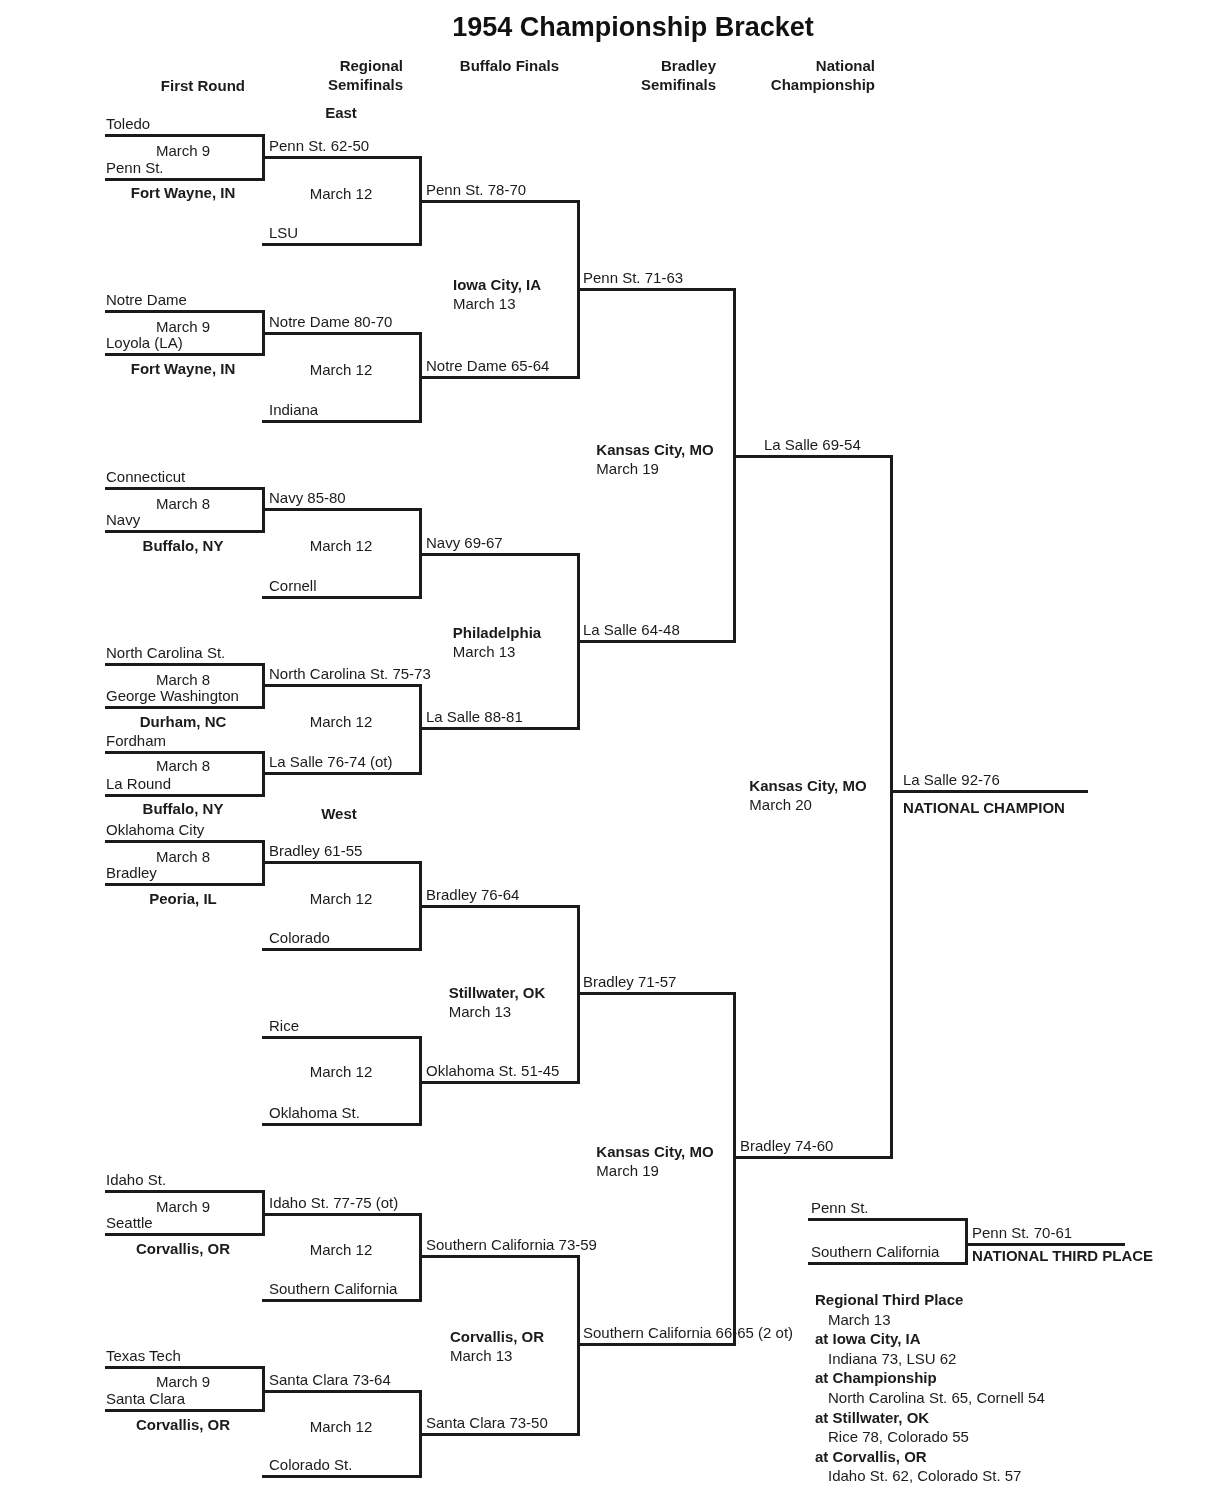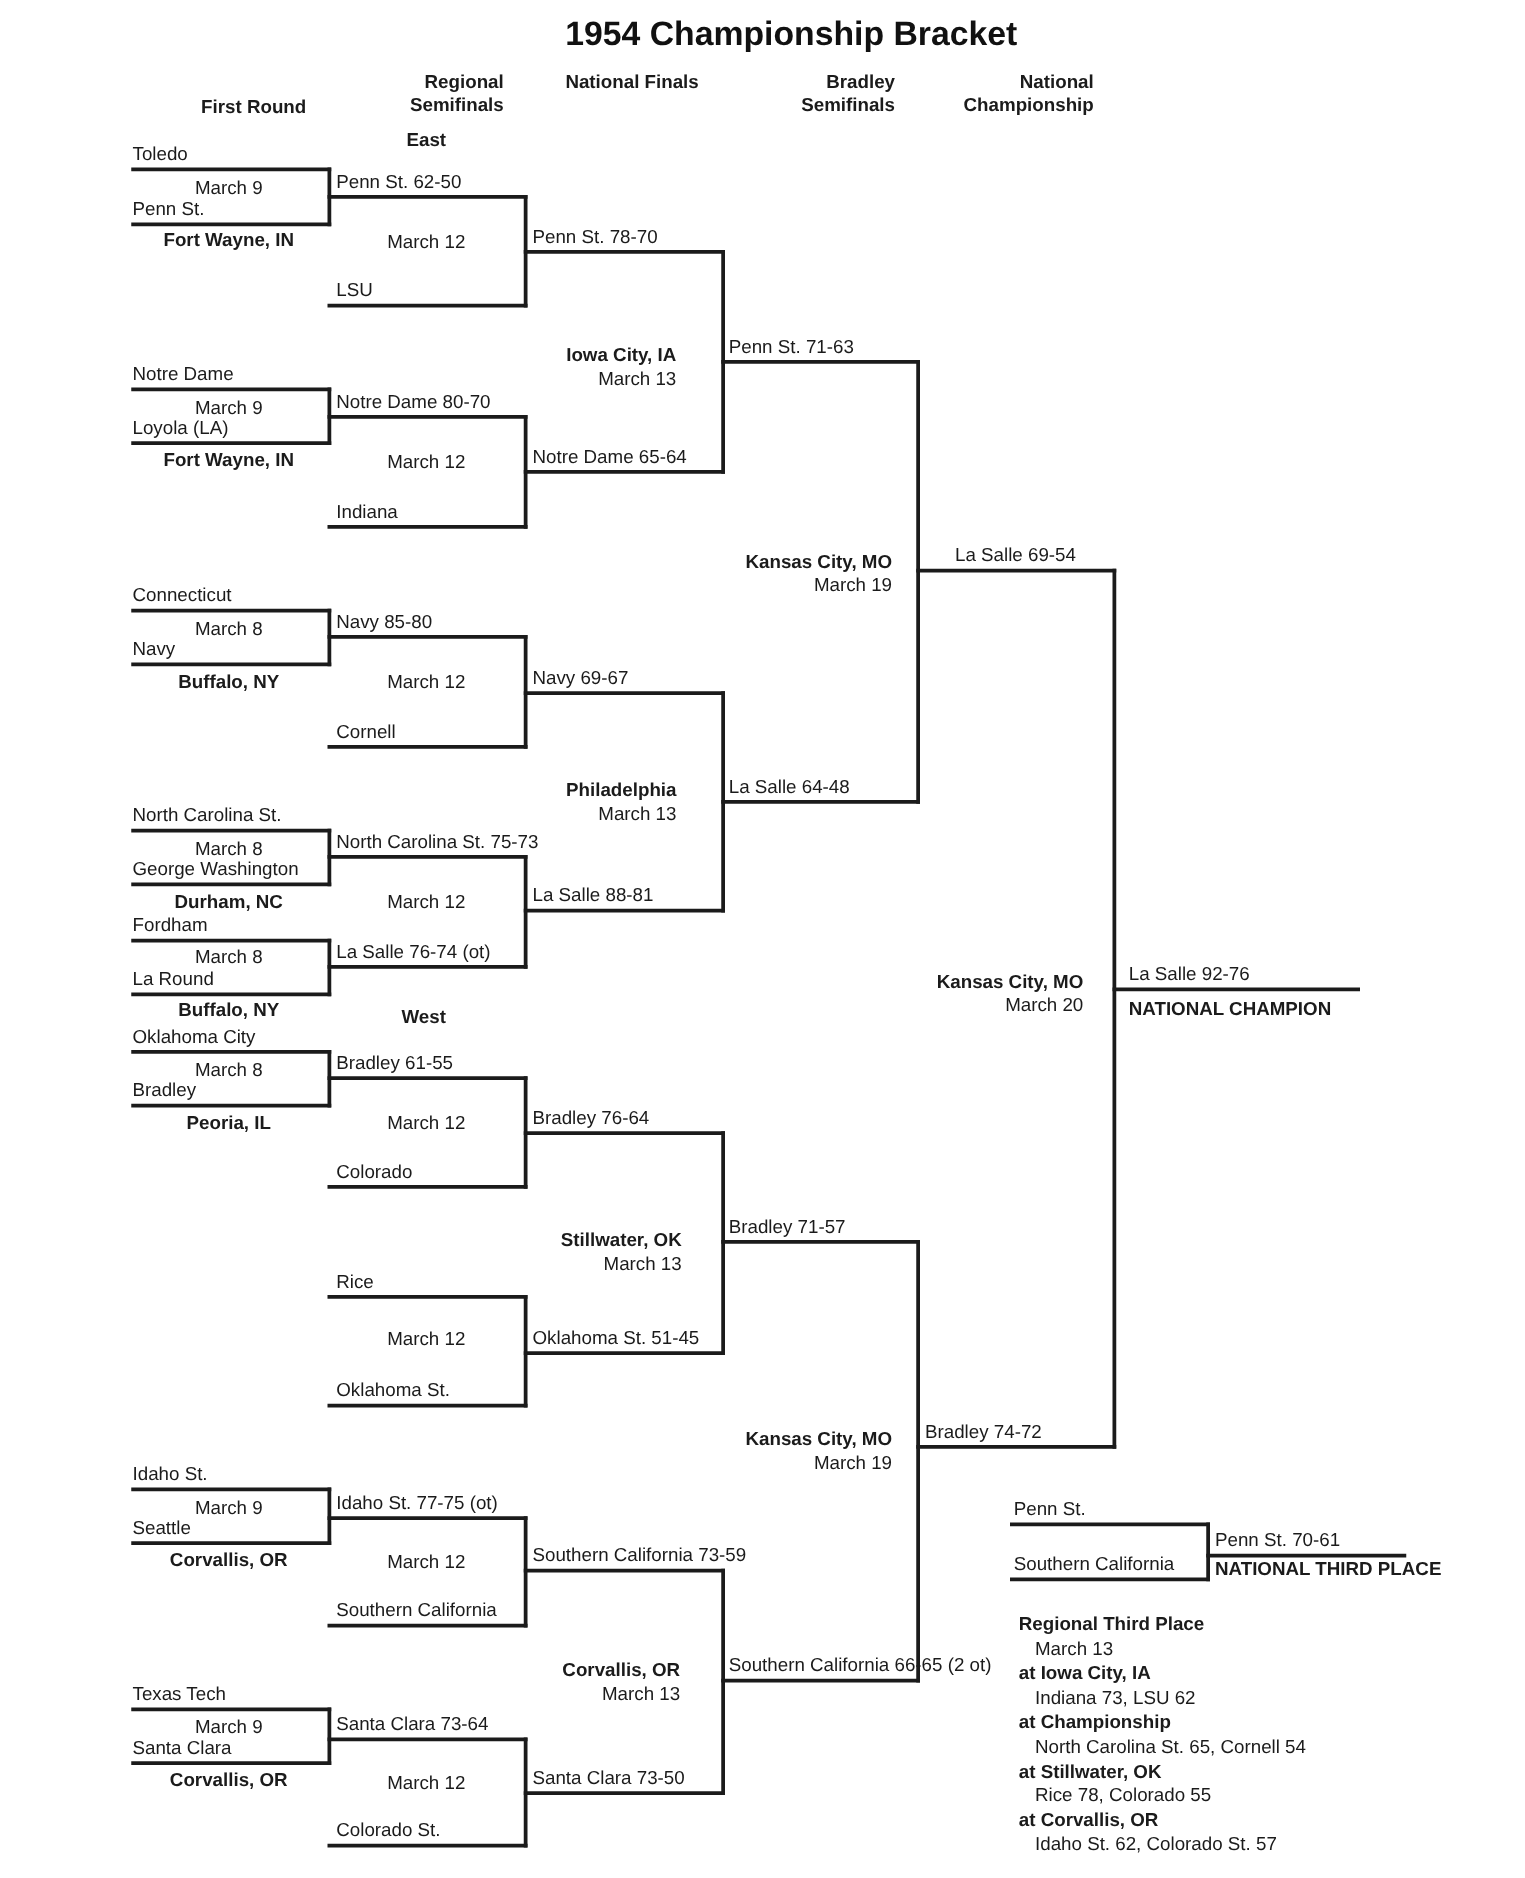--- a/index.html
+++ b/index.html
@@ -4,31 +4,31 @@
 <style>
   html,body{margin:0;padding:0;background:#fff;}
   body{width:1220px;height:1502px;position:relative;font-family:"Liberation Sans",sans-serif;color:#1b1b1b;}
   .hline{position:absolute;height:3px;background:#1b1b1b;}
   .vline{position:absolute;width:3px;background:#1b1b1b;}
   .t{position:absolute;font-size:15px;line-height:16px;white-space:nowrap;color:#1b1b1b;}
   .b{font-weight:700;}
   .ctr{transform:translateX(-50%);}
   .hdr{position:absolute;width:124px;margin-left:-62px;text-align:right;font-weight:700;font-size:15px;line-height:19px;color:#1b1b1b;}
   #title{position:absolute;transform:translateX(-50%);font-size:27px;font-weight:700;white-space:nowrap;color:#111;}
-  .venue{position:absolute;transform:translateX(-50%);text-align:right;font-size:15px;line-height:19px;color:#1b1b1b;}
+  .venue{position:absolute;transform:translateX(-50%);text-align:left;font-size:15px;line-height:19px;color:#1b1b1b;}
   .rtp{position:absolute;font-size:15px;line-height:19.6px;color:#1b1b1b;}
   .rtp .ind{padding-left:13px;}
 </style>
 </head>
 <body>
 
 <div id="title" style="left:633px;top:12px">1954 Championship Bracket</div>
 <div class="hdr" style="left:183px;top:76px">First Round</div>
 <div class="hdr" style="left:341px;top:56px">Regional Semifinals</div>
-<div class="hdr" style="left:497px;top:56px">National Finals</div>
+<div class="hdr" style="left:497px;top:56px">Buffalo Finals</div>
 <div class="hdr" style="left:654px;top:56px">Bradley Semifinals</div>
 <div class="hdr" style="left:813px;top:56px">National Championship</div>
 <div class="t b ctr" style="left:341px;top:105px">East</div>
 <div class="t b ctr" style="left:339px;top:806px">West</div>
 
 <div class="t" style="left:106px;top:116px">Toledo</div>
 <div class="t" style="left:106px;top:160px">Penn St.</div>
 <div class="t ctr" style="left:183px;top:143px">March 9</div>
 <div class="t b ctr" style="left:183px;top:185px">Fort Wayne, IN</div>
 <div class="t" style="left:269px;top:138px">Penn St. 62-50</div>
@@ -134,21 +134,21 @@
 <div class="venue" style="left:655px;top:440px">
   <div class="b">Kansas City, MO</div>
   <div>March 19</div>
 </div>
 <div class="t" style="left:764px;top:437px">La Salle 69-54</div>
 
 <div class="venue" style="left:655px;top:1142px">
   <div class="b">Kansas City, MO</div>
   <div>March 19</div>
 </div>
-<div class="t" style="left:740px;top:1138px">Bradley 74-72</div>
+<div class="t" style="left:740px;top:1138px">Bradley 74-60</div>
 
 <div class="venue" style="left:808px;top:776px">
   <div class="b">Kansas City, MO</div>
   <div>March 20</div>
 </div>
 <div class="t" style="left:903px;top:772px">La Salle 92-76</div>
 <div class="t b" style="left:903px;top:800px">NATIONAL CHAMPION</div>
 
 <div class="t" style="left:811px;top:1200px">Penn St.</div>
 <div class="t" style="left:811px;top:1244px">Southern California</div>

